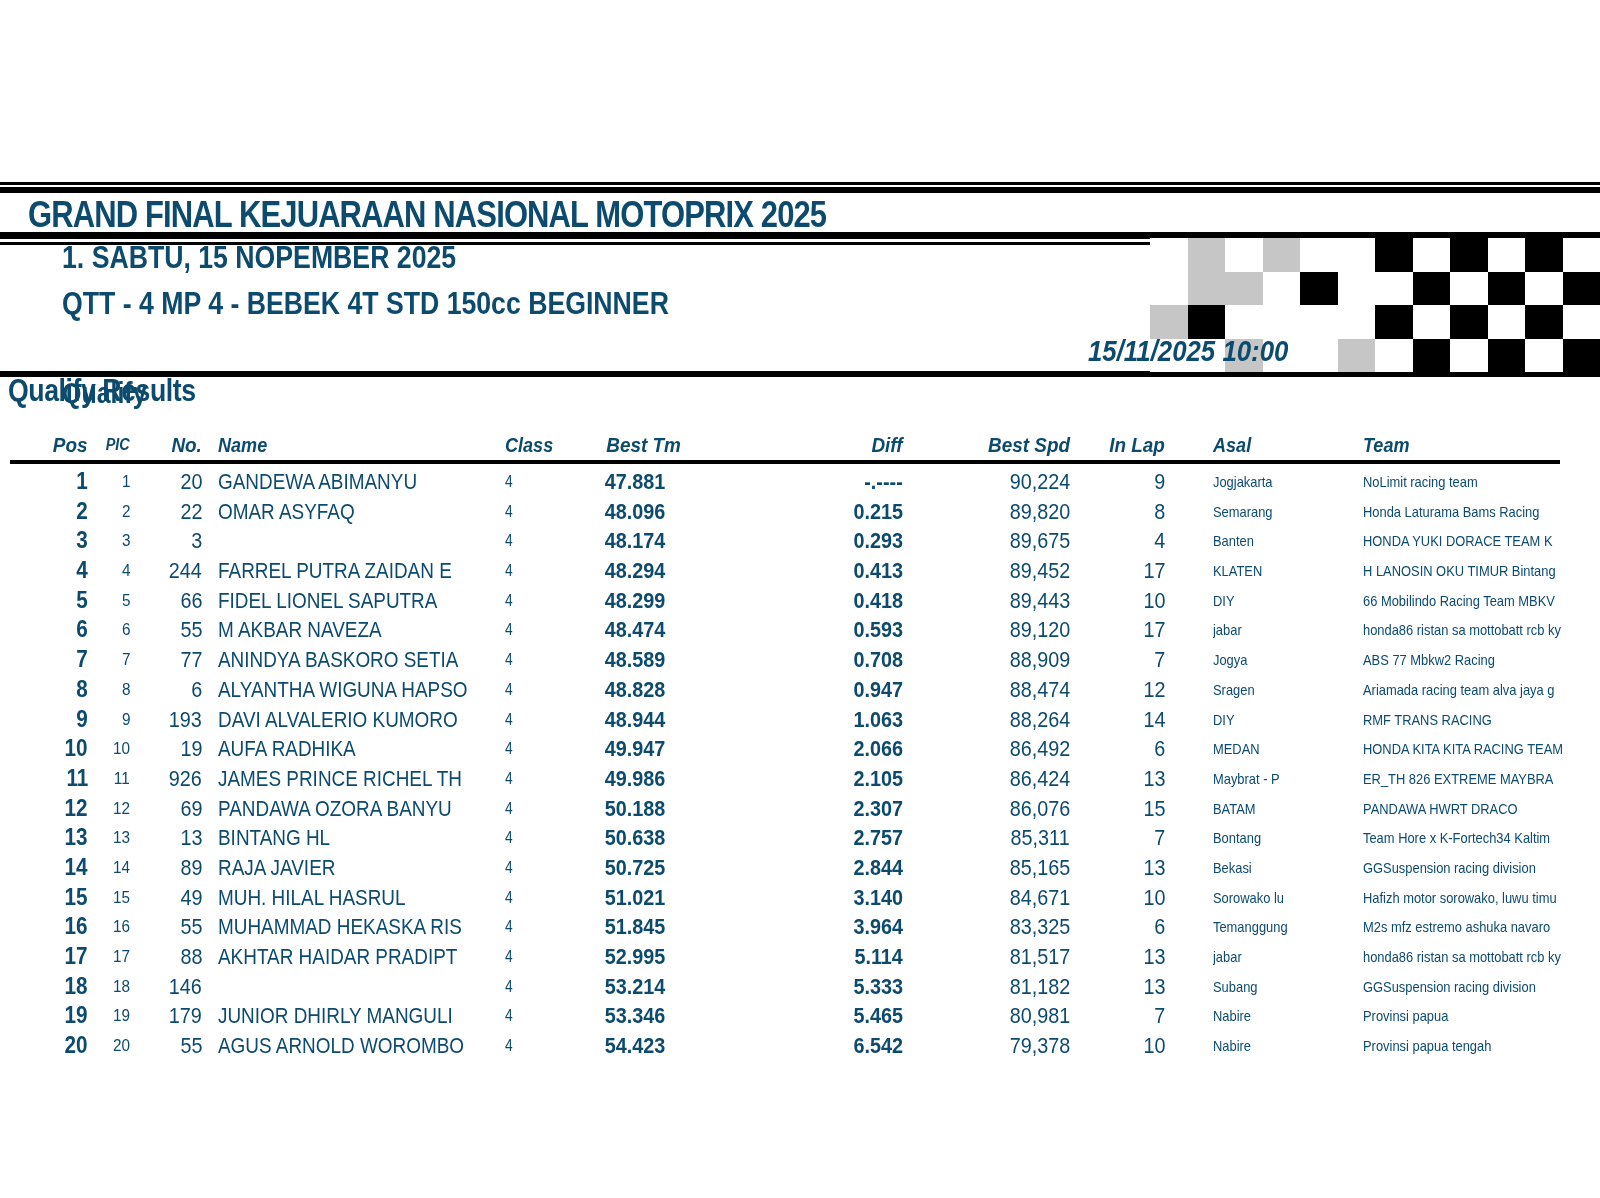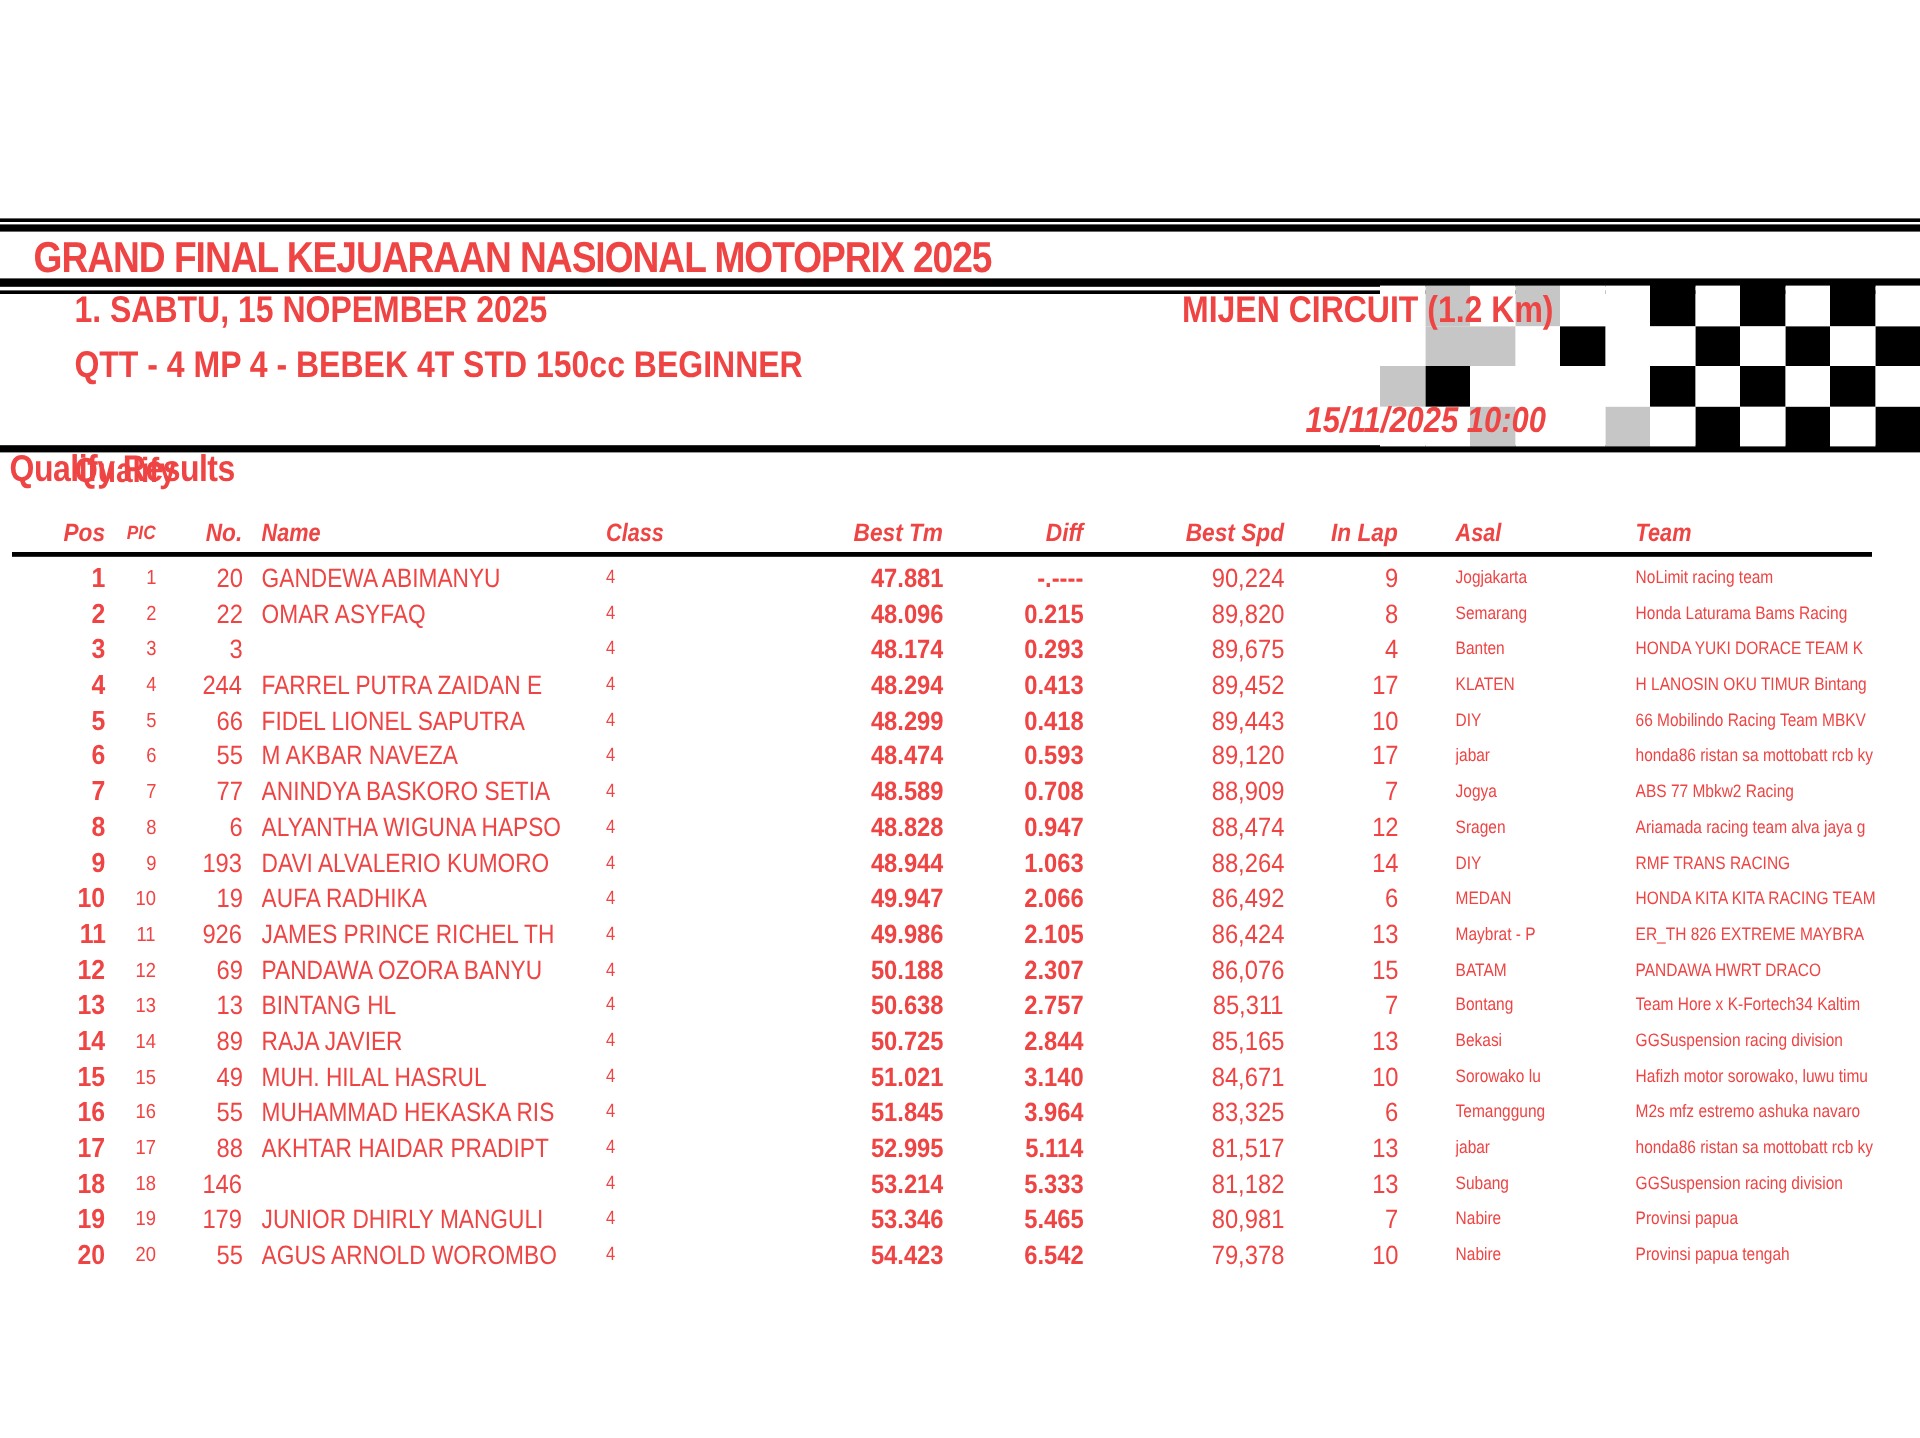--- a/index.html
+++ b/index.html
@@ -1,17 +1,17 @@
 <!DOCTYPE html>
 <html><head>
 <meta charset="utf-8">
 <style>
   html,body{margin:0;padding:0;background:#fff;}
   #page{position:relative;width:1600px;height:1198px;background:#ffffff;overflow:hidden;
-        font-family:"Liberation Sans",sans-serif;color:#ef4444;}
+        font-family:"Liberation Sans",sans-serif;color:#0c4a6e;}
   .abs{position:absolute;}
   .bar{position:absolute;left:0;right:0;background:#000;}
   
   .cnd-l{display:inline-block;transform:scaleX(0.86);transform-origin:0 50%;white-space:nowrap;}
   .cnd-r{display:inline-block;transform:scaleX(0.9);transform-origin:100% 50%;white-space:nowrap;}
   
   #doc-title{left:28px;top:194px;font-size:36px;font-weight:bold;letter-spacing:-1px;}
   #event-date-line{left:62px;top:240px;font-size:31px;font-weight:bold;z-index:3;}
   #circuit-name{left:985px;top:240px;font-size:31px;font-weight:bold;z-index:3;}
   #event-class-line{left:62px;top:286px;font-size:31px;font-weight:bold;z-index:3;}
@@ -28,21 +28,21 @@
   #header-row .hc{position:absolute;font-weight:bold;font-style:italic;font-size:21px;}
   #header-rule{left:10px;top:460px;width:1550px;height:4px;background:#000;position:absolute;}
   #rows{position:absolute;left:0;top:467px;width:1600px;}
   .row{position:relative;height:29.7px;line-height:29.7px;}
   .row>div{position:absolute;top:0;height:29.7px;overflow:hidden;white-space:nowrap;}
   .c-pos    {left:28px;  width:60px;  text-align:right;font-weight:bold;font-size:23px;}
   .c-pic    {left:88px;  width:42px;  text-align:right;font-size:17px;}
   .c-no     {left:128px; width:74px;  text-align:right;font-size:22px;}
   .c-name   {left:218px; width:266px; text-align:left; font-size:22px;}
   .c-class  {left:505px; width:52px;  text-align:left; font-size:16px;}
-  .c-besttm {left:598px; width:188px; text-align:right;font-weight:bold;font-size:22px;}
+  .c-besttm {left:598px; width:188px; text-align:left;font-weight:bold;font-size:22px;}
   .c-diff   {left:798px; width:105px; text-align:right;font-weight:bold;font-size:22px;}
   .c-bestspd{left:928px; width:142px; text-align:right;font-size:22px;}
   .c-inlap  {left:1098px;width:67px;  text-align:right;font-size:22px;}
   .c-asal   {left:1213px;width:146px; text-align:left; font-size:15px;}
   .c-team   {left:1363px;width:237px; text-align:left; font-size:15px;}
 </style>
 </head>
 <body>
 
 <div id="page">
@@ -52,23 +52,20 @@
 
   <div class="abs" id="doc-title">
     <span class="cnd-l">GRAND FINAL KEJUARAAN NASIONAL MOTOPRIX 2025</span>
   </div>
 
   <div class="bar" style="top:232px;height:7px;"></div>
   <div class="bar" style="top:242px;height:3px;"></div>
 
   <div class="abs" id="event-date-line">
     <span class="cnd-l">1. SABTU, 15 NOPEMBER 2025</span>
-  </div>
-  <div class="abs" id="circuit-name">
-    <span class="cnd-l">MIJEN CIRCUIT (1.2 Km)</span>
   </div>
   <div class="abs" id="event-class-line">
     <span class="cnd-l">QTT - 4 MP 4 - BEBEK 4T STD 150cc BEGINNER</span>
   </div>
   <div class="abs" id="session-name">
     <span class="cnd-l">Qualify</span>
   </div>
   <div class="abs" id="session-datetime">
     <span class="cnd-l">15/11/2025  10:00</span>
   </div>

